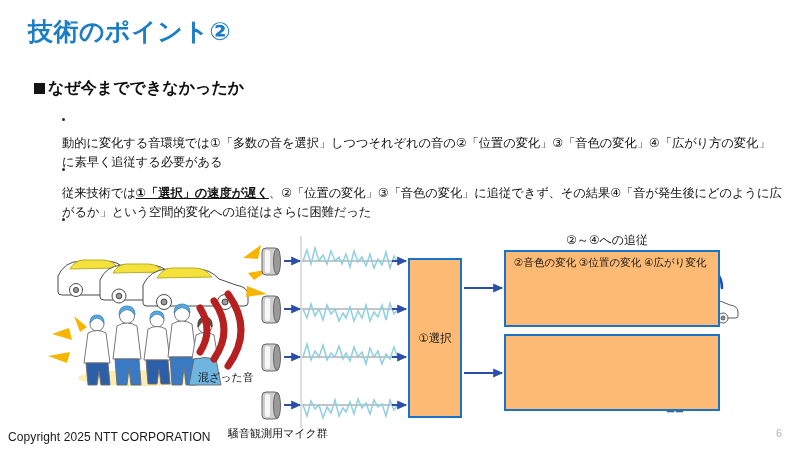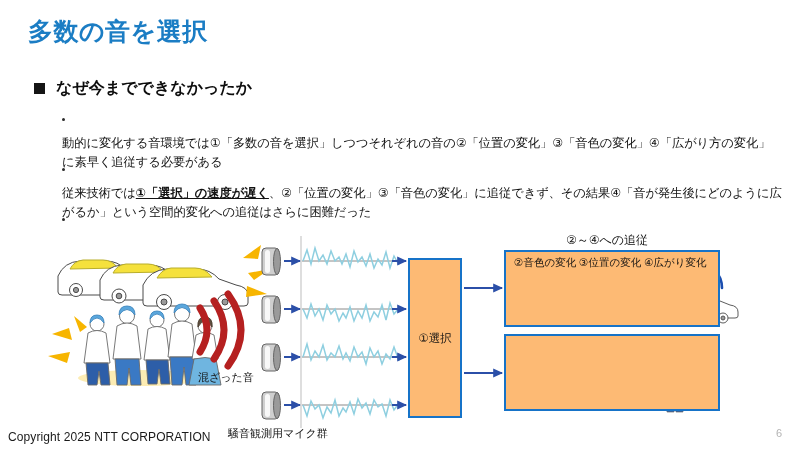--- a/index.html
+++ b/index.html
@@ -34,21 +34,21 @@
   .ntt-logo .mark { display:block; }
   .ntt-logo .word {
     font-size: 27px; font-weight: 700; color: #0b6cb4;
     letter-spacing: -0.5px; line-height: 1;
   }
 
   
   .heading-row {
     position: absolute;
     left: 34px; top: 78px;
-    display: flex; align-items: flex-start; gap: 11px;
+    display: flex; align-items: flex-start; gap: 3px;
   }
   .sq-bullet {
     width: 11px; height: 11px; background: #151515; margin-top: 5px; flex: none;
   }
   .heading-text {
     font-size: 16px; font-weight: 700; color: #0d0d0d; line-height: 1.2;
     white-space: nowrap;
   }
 
   .bullet {
@@ -104,21 +104,21 @@
     font-size: 10.5px; color: #111; white-space: nowrap;
   }
 
   svg.art { position: absolute; left: 0; top: 0; overflow: visible; }
 </style>
 </head>
 <body>
 
 <div id="slide">
 
-  <div class="slide-title">多数の音を選択</div>
+  <div class="slide-title">技術のポイント②</div>
 
 
   <div class="heading-row">
     <span class="sq-bullet"></span>
     <span class="heading-text">なぜ今までできなかったか</span>
   </div>
 
   <div class="bullet b1">
     <span class="dot"></span>
     <span class="btext"><span>動的に変化する音環境では①「多数の音を選択」しつつそれぞれの音の②「位置の変化」③「音色の変化」④「広がり方の変化」に素早く追従する必要がある</span></span>

